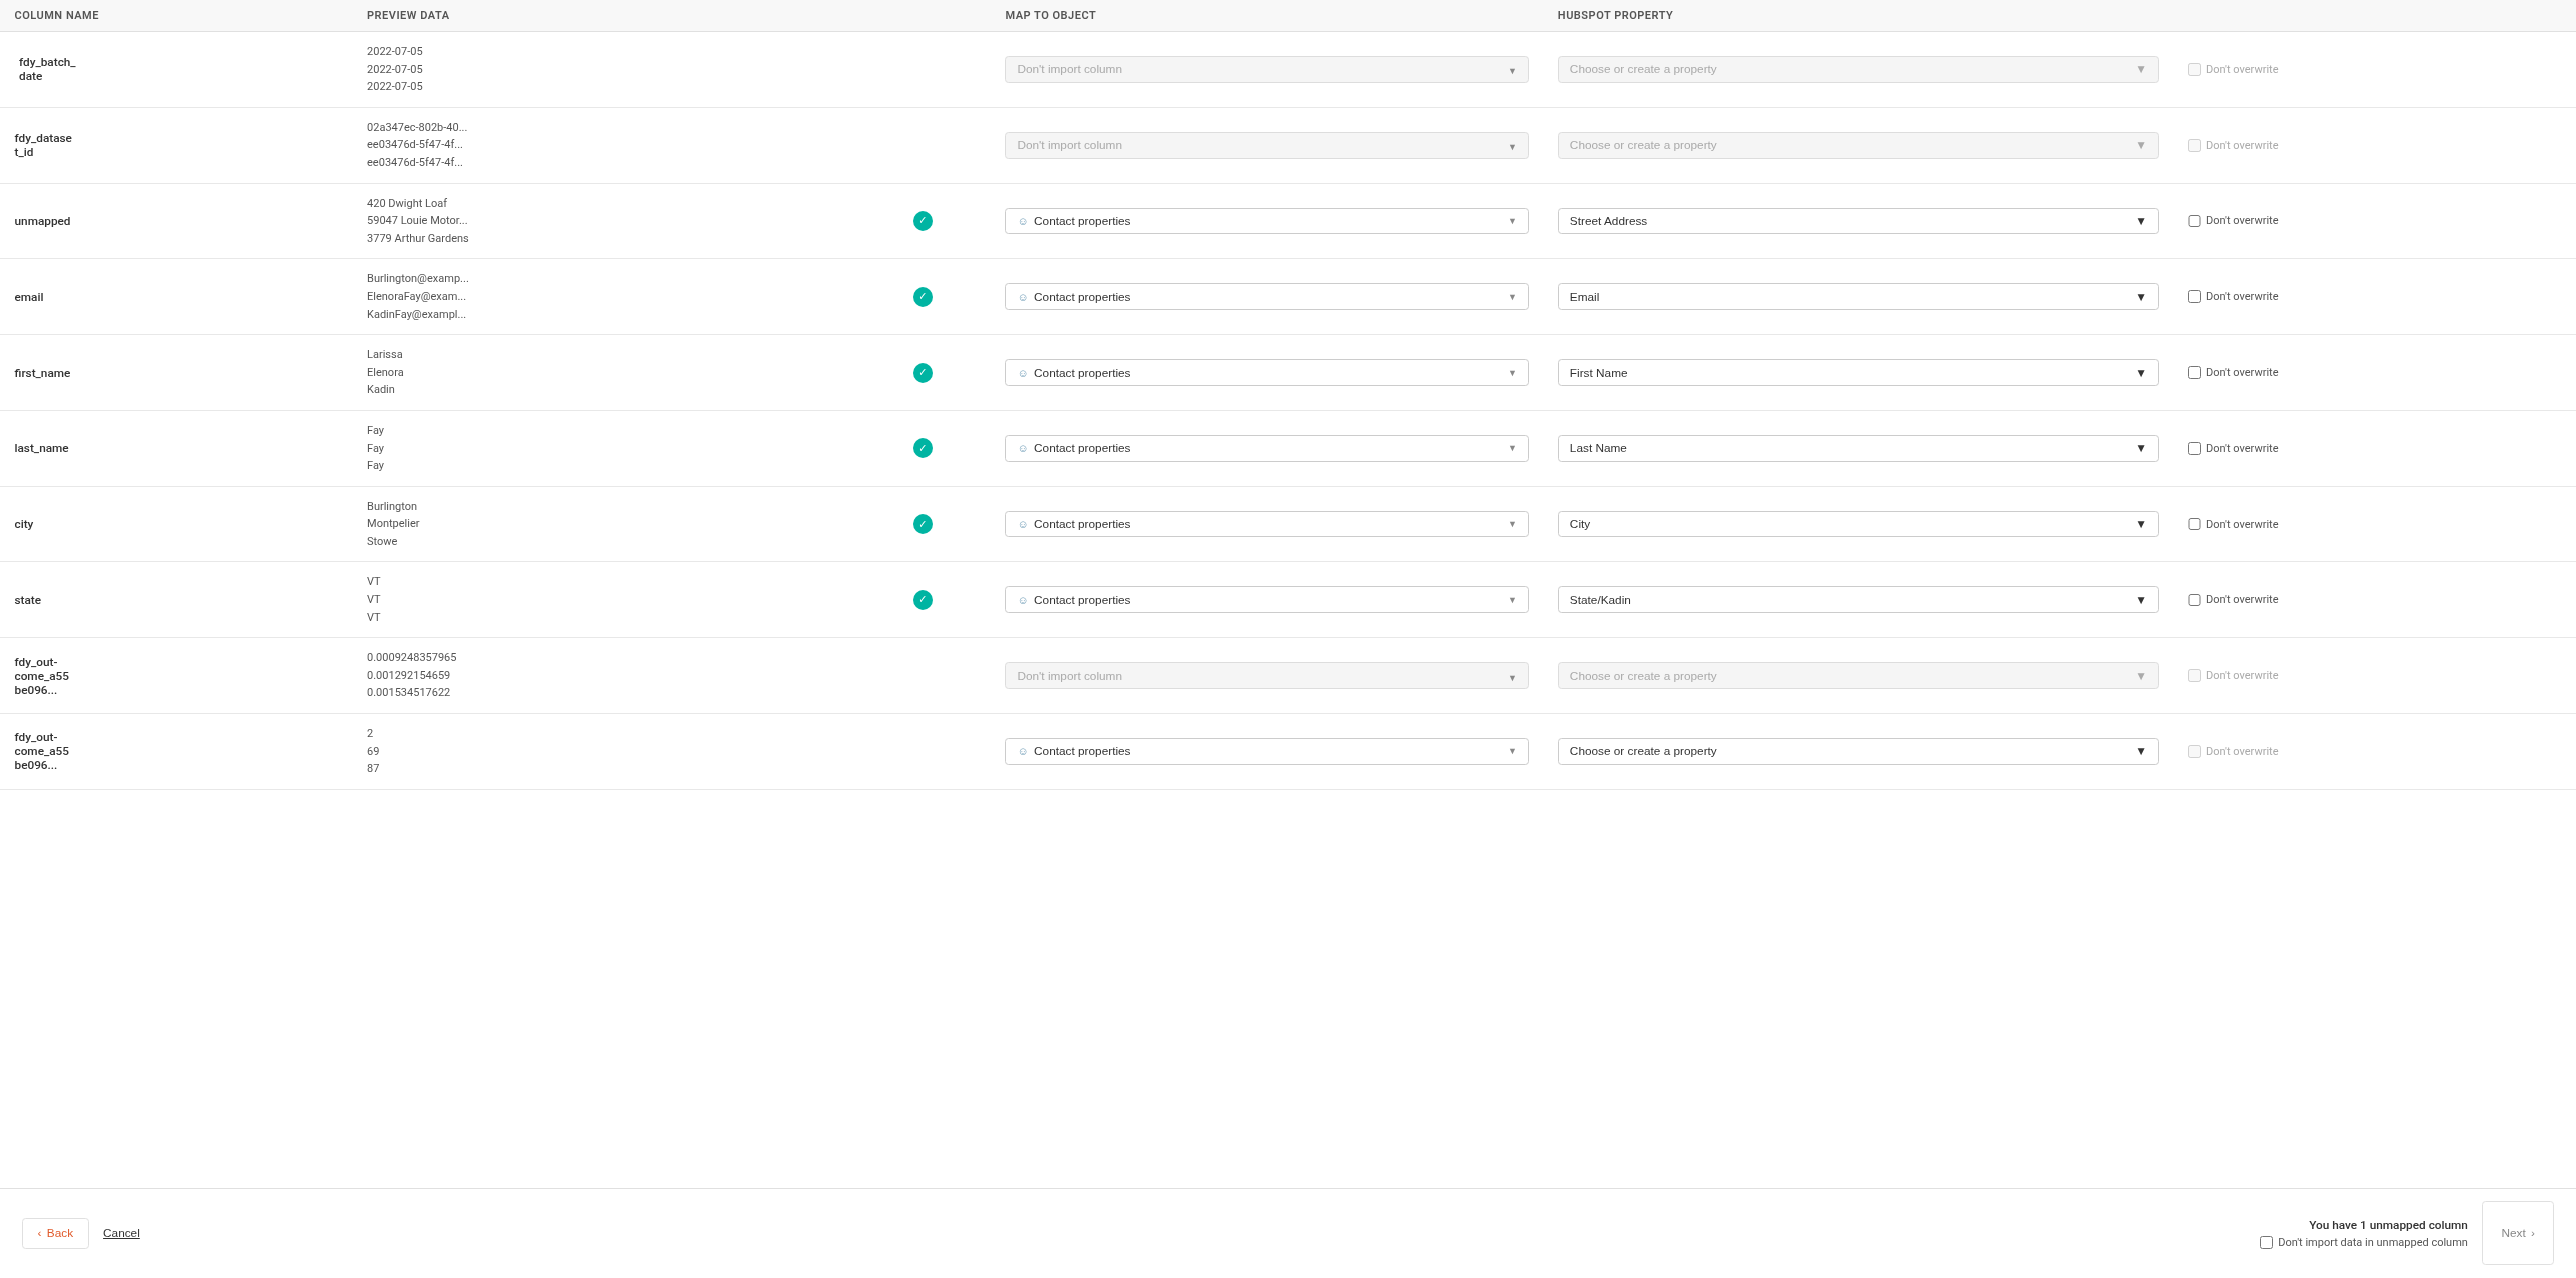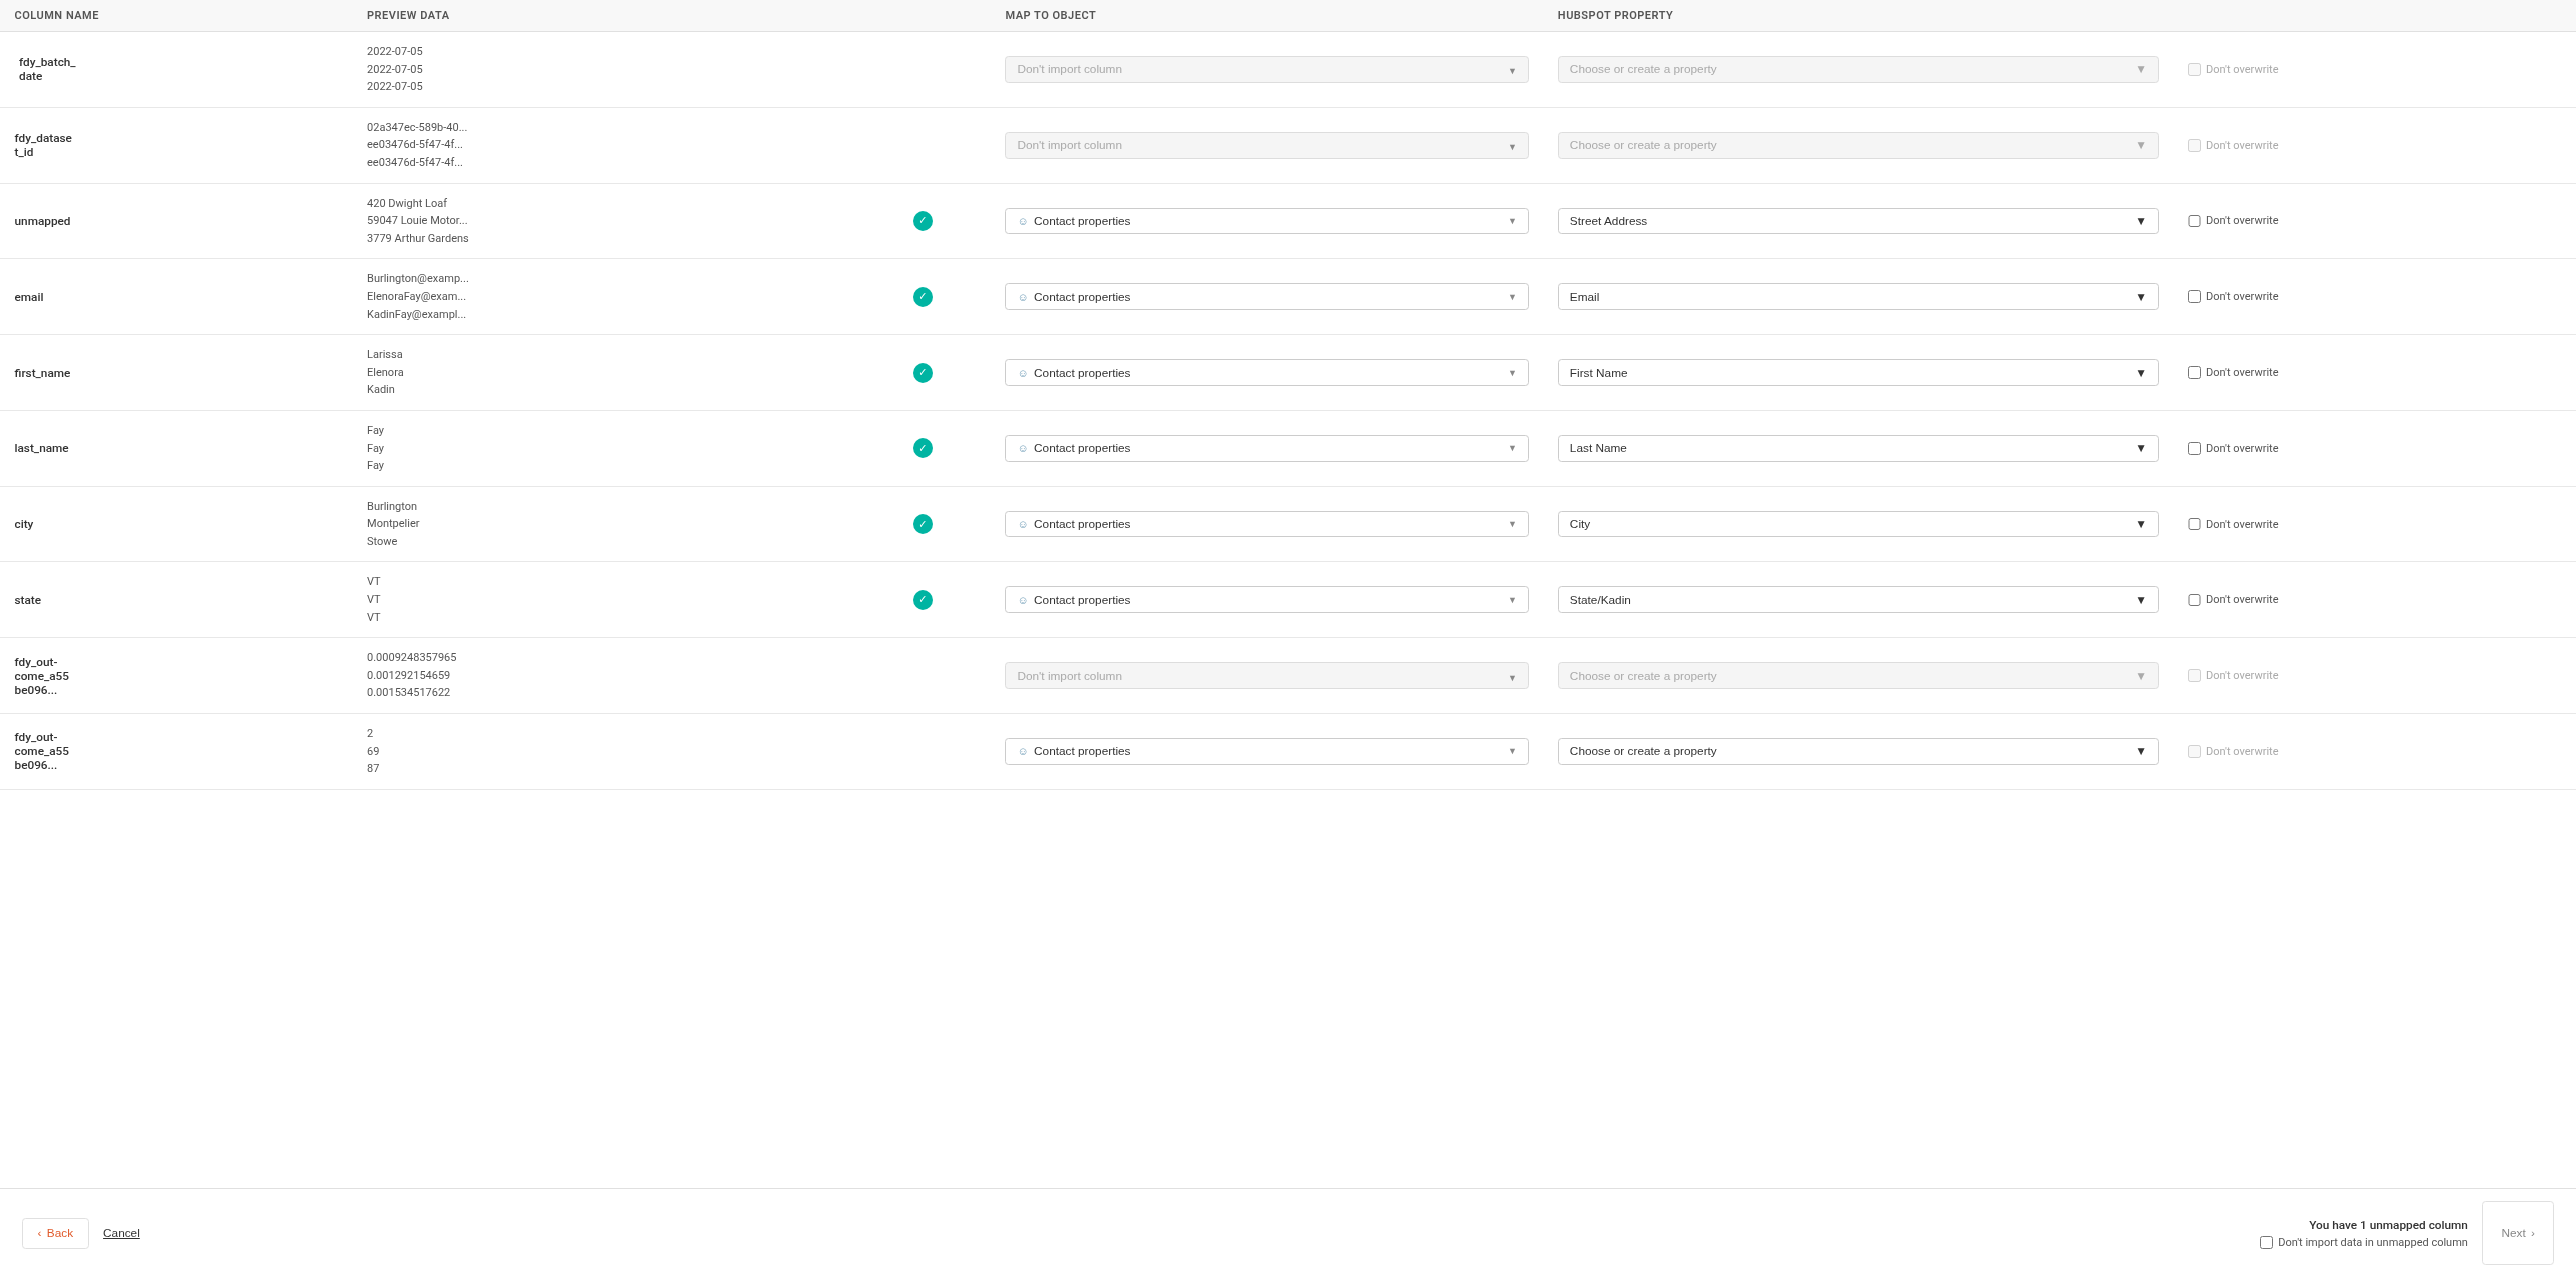--- a/index.html
+++ b/index.html
@@ -263,21 +263,21 @@
               <label class="overwrite-label disabled">
                 <input type="checkbox" disabled="" style="">
                 <span>Don't overwrite</span>
               </label>
             </td>
           </tr>
           <tr>
             <td class="col-name" style="white-space: pre-line;">fdy_datase
 t_id</td>
             <td class="col-preview">
-              <div>02a347ec-589b-40...</div>
+              <div>02a347ec-802b-40...</div>
               <div>ee03476d-5f47-4f...</div>
               <div>ee03476d-5f47-4f...</div>
             </td>
             <td class="col-check"></td>
             <td class="col-object"><button class="dropdown-btn disabled" disabled="">
                 <span>Don't import column</span>
                 <span class="arrow">▼</span>
               </button></td>
             <td class="col-property"><button class="property-dropdown disabled" disabled="">
                 <span>Choose or create a property</span>

